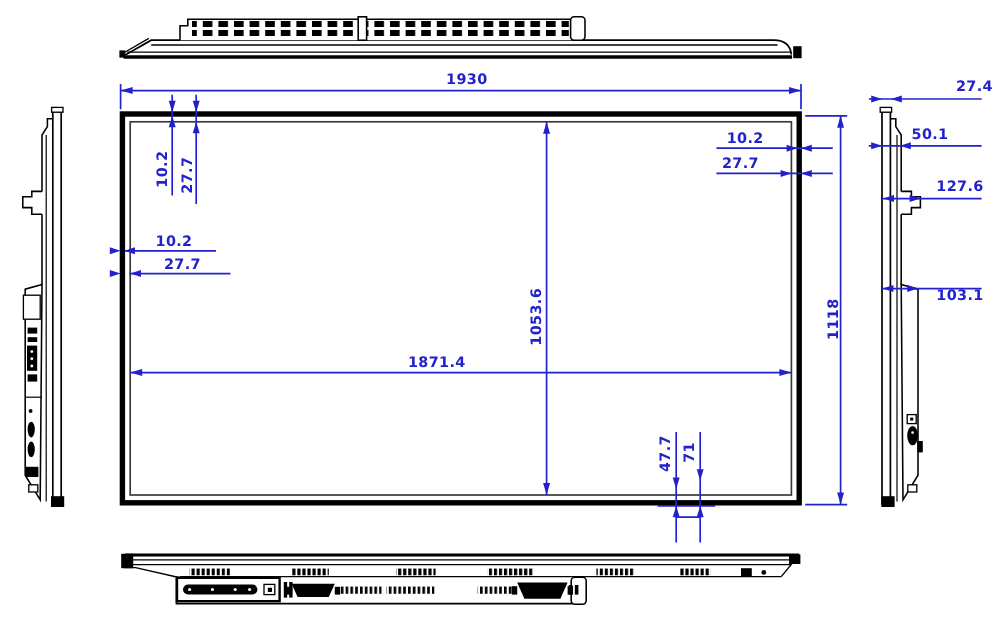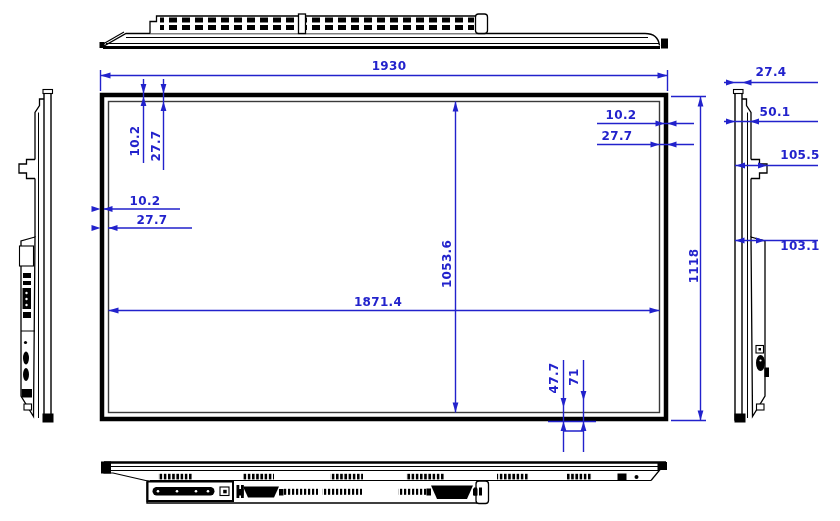--- a/index.html
+++ b/index.html
@@ -213,33 +213,33 @@
       <rect x="0" y="0" width="2.6" height="10" fill="#000"></rect>
     </pattern>
     <pattern id="dots2" width="4" height="10" patternUnits="userSpaceOnUse">
       <rect x="0" y="0" width="2.2" height="10" fill="#000"></rect>
     </pattern>
   </defs>
 </svg>
 
 <span class="dim" style="left:389px;top:66px">1930</span>
 <span class="dim vert" style="left:694px;top:266px">1118</span>
-<span class="dim" style="left:378px;top:302px">1871.4</span>
+<span class="dim" style="left:364px;top:302px">1871.4</span>
 <span class="dim vert" style="left:447px;top:264px">1053.6</span>
 
 <span class="dim vert" style="left:135px;top:141px">10.2</span>
 <span class="dim vert" style="left:156px;top:146px">27.7</span>
 
 <span class="dim" style="left:145px;top:201px">10.2</span>
 <span class="dim" style="left:152px;top:220px">27.7</span>
 
 <span class="dim" style="left:621px;top:115px">10.2</span>
 <span class="dim" style="left:617px;top:136px">27.7</span>
 
 <span class="dim vert" style="left:554px;top:378px">47.7</span>
 <span class="dim vert" style="left:574px;top:377px">71</span>
 
-<span class="dim" style="left:771px;top:72px">27.4</span>
+<span class="dim" style="left:812px;top:72px">27.4</span>
 <span class="dim" style="left:775px;top:112px">50.1</span>
-<span class="dim" style="left:800px;top:155px">105.5</span>
+<span class="dim" style="left:800px;top:155px">127.6</span>
 <span class="dim" style="left:800px;top:246px">103.1</span>
 
 </div>
 
 </body></html>

